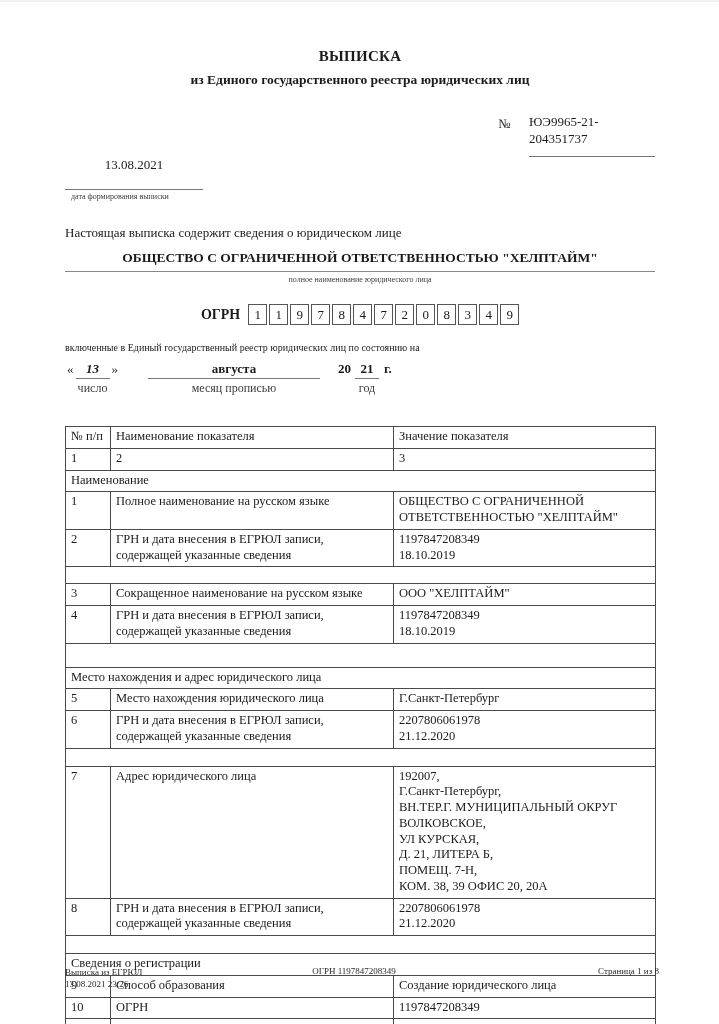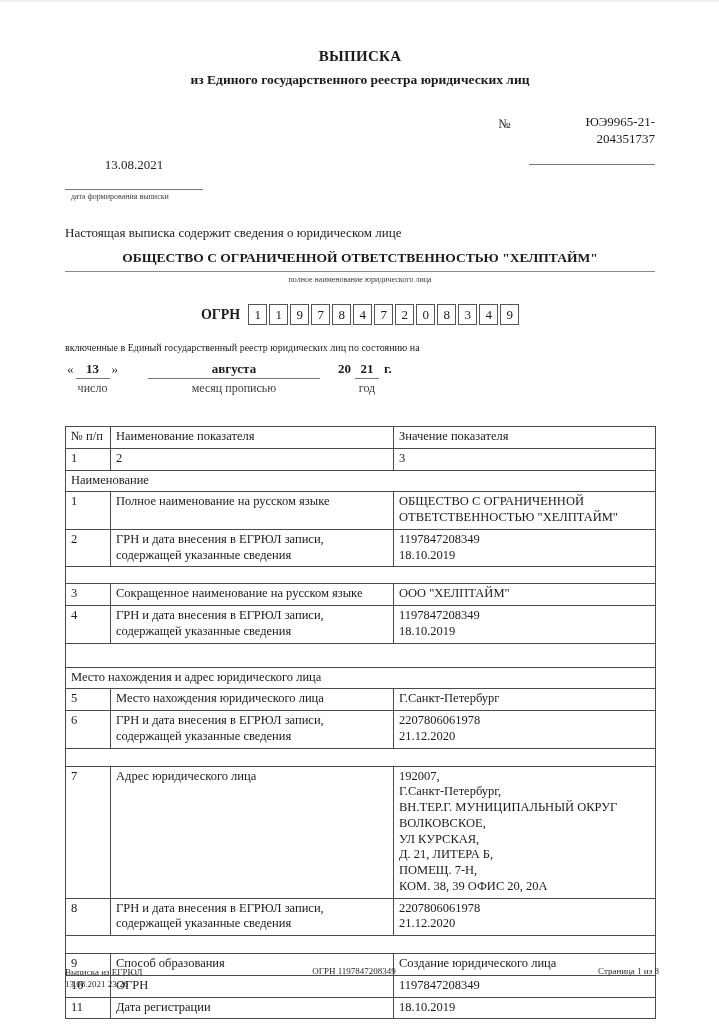--- a/index.html
+++ b/index.html
@@ -17,40 +17,40 @@
   }
   
   .doc-title { text-align:center; font-weight:bold; font-size:15px; letter-spacing:.3px; }
   .doc-subtitle { text-align:center; font-weight:bold; font-size:13.5px; margin-top:7px; }
   .num-row { display:flex; justify-content:space-between; margin-top:26px; }
   .date-block { width:138px; text-align:center;margin-top:43px; }
   .date-value { font-size:13px; padding-bottom:16px; border-bottom:1px solid #777; }
   .date-caption { font-size:8px; color:#3d3d3d; text-align:left; padding:2px 0 0 6px; }
   .number-block { display:flex; gap:18px; align-items:flex-start; }
   .number-sign { font-size:13px; padding-top:2px; }
-  .number-value { width:126px; text-align:right; font-size:13px; line-height:1.3;
-                  border-bottom:1px solid #777; padding-bottom:16px; }
+  .number-value { width:126px; text-align:left; font-size:13px; line-height:1.3;
+                  border-bottom:1px solid #777; padding-bottom:8px; }
   
   .intro-line { font-size:13px; margin-top:24px; }
   .company-name { text-align:center; font-weight:bold; font-size:13.5px; margin-top:9px;
                   padding-bottom:5px; border-bottom:1px solid #888; }
   .company-caption { text-align:center; font-size:8px; color:#3d3d3d; margin-top:3px; }
   .ogrn-row { display:flex; justify-content:center; align-items:center; gap:8px; margin-top:20px; }
   .ogrn-label { font-weight:bold; font-size:14px; }
   .ogrn-boxes { display:flex; gap:2px; }
   .ogrn-box { width:19px; height:21px; border:1px solid #555; font-size:13px;
               display:flex; align-items:center; justify-content:center; }
   .included-line { font-size:10px; margin-top:17px; }
   
   .fill-row { display:flex; align-items:flex-start; margin-top:8px; font-size:13px; }
   .fill-group { text-align:center; }
   .fill-value { border-bottom:1px solid #777; padding:0 4px 1px 4px; font-weight:bold; }
   .fill-caption { font-size:12px; color:#3d3d3d; margin-top:2px; }
   .q { padding:0 2px; }
-  .day-group .fill-value { min-width:34px; display:inline-block; }
+  .day-group .fill-value { min-width:34px; display:inline-block;font-style:italic; }
   .month-group { margin-left:28px; }
   .month-group .fill-value { min-width:172px; display:inline-block; }
   .year-prefix { margin-left:18px; font-weight:bold; }
   .year-group { margin-left:4px; }
   .year-group .fill-value { min-width:24px; display:inline-block; }
   .year-suffix { margin-left:5px; font-weight:bold; }
   
   table.egrul { border-collapse:collapse; width:590px; margin-top:30px; table-layout:fixed; }
   table.egrul td, table.egrul th {
     border:1px solid #4a4a4a; font-size:12.5px; line-height:1.26;
@@ -216,20 +216,23 @@
         <tr>
           <td class="cell-num">8</td>
           <td class="cell-name">ГРН и дата внесения в ЕГРЮЛ записи, содержащей указанные сведения</td>
           <td class="cell-value">2207806061978
 21.12.2020</td>
         </tr>
         <tr>
           <td colspan="3" class="spacer-cell" style="height: 18px;"></td>
         </tr>
         <tr>
+          <td colspan="3" class="section-cell">Сведения о регистрации</td>
+        </tr>
+        <tr>
           <td class="cell-num">9</td>
           <td class="cell-name">Способ образования</td>
           <td class="cell-value">Создание юридического лица</td>
         </tr>
         <tr>
           <td class="cell-num">10</td>
           <td class="cell-name">ОГРН</td>
           <td class="cell-value">1197847208349</td>
         </tr>
         <tr>

